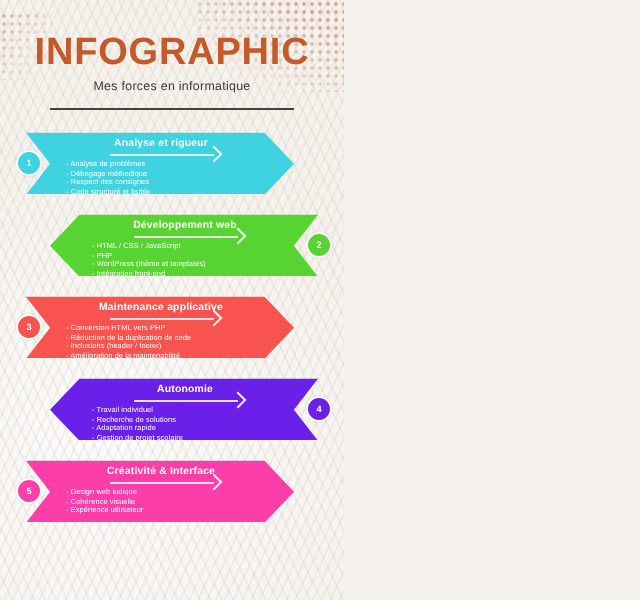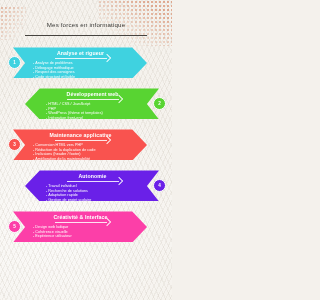--- a/index.html
+++ b/index.html
@@ -173,20 +173,21 @@
 </style>
 </head>
 <body>
 
 <div id="poster">
   <div class="texture"></div>
   <div class="dotgrid"></div>
   <div class="dotgrid left"></div>
 
   <header>
+    <h1 class="main-title">INFOGRAPHIC</h1>
     <p class="subtitle">Mes forces en informatique</p>
     <div class="title-rule"></div>
   </header>
 
   <div class="rows" id="rows">
       <div class="row right-pointing">
         <div class="banner" style="background-color: rgb(63, 210, 224);">
           <div class="banner-title">Analyse et rigueur</div>
           <div class="title-underline"></div>
           <ul class="bullets">

